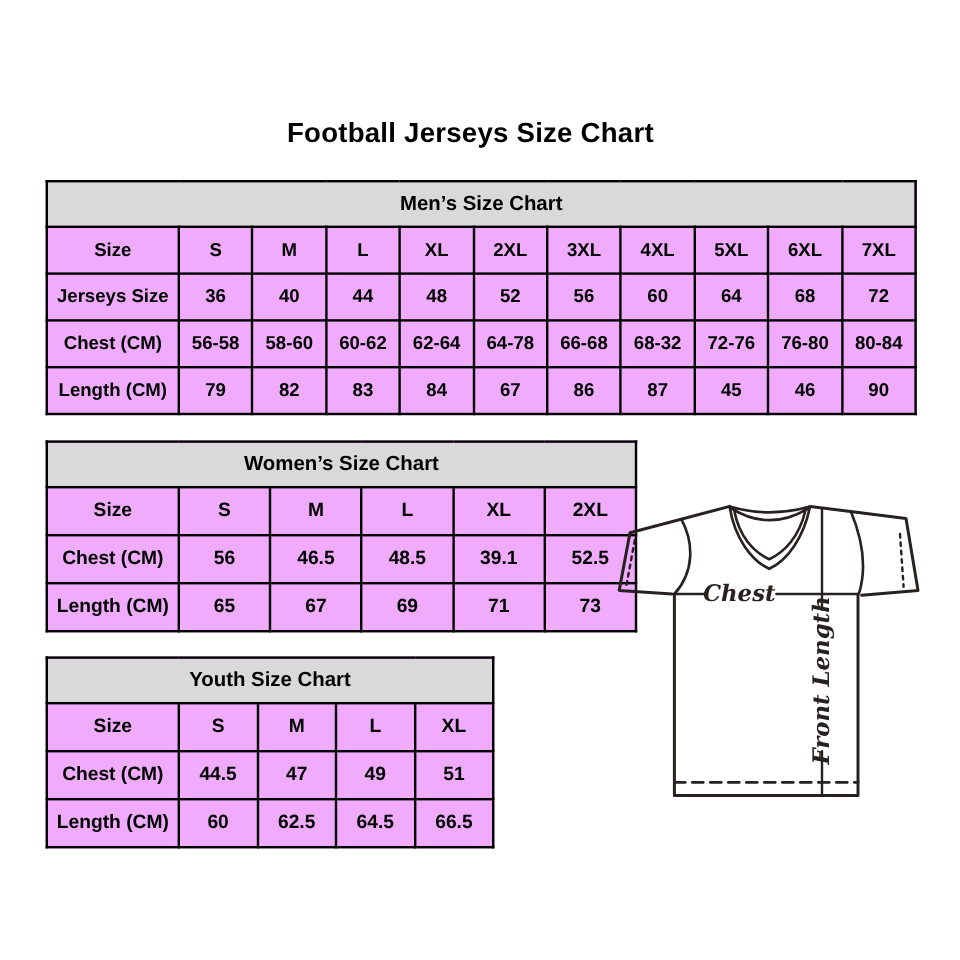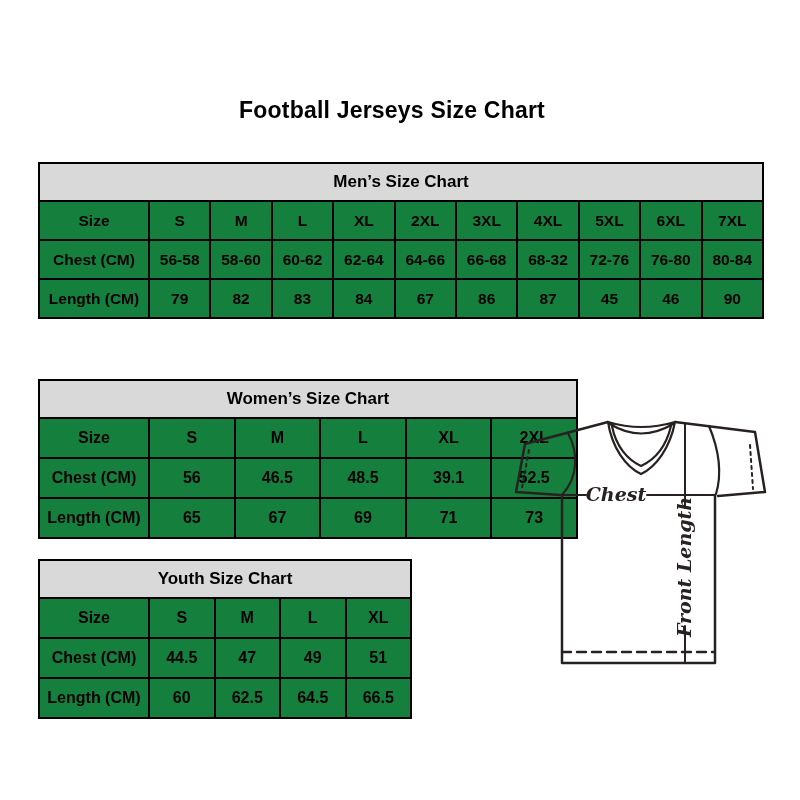--- a/index.html
+++ b/index.html
@@ -5,31 +5,31 @@
   html,body{margin:0;padding:0;background:#ffffff;}
   .page{
     position:relative;width:800px;height:800px;background:#ffffff;
     font-family:"Liberation Sans",sans-serif;color:#000;overflow:hidden;
   }
   .title{
     position:absolute;top:97px;left:0;width:784px;text-align:center;
     font-size:23px;font-weight:bold;letter-spacing:0.2px;
   }
   table{
-    position:absolute;border-collapse:collapse;table-layout:fixed;background:#15803d;margin-top:12px;
+    position:absolute;border-collapse:collapse;table-layout:fixed;background:#f0abfc;
   }
   th,td{
     border:2px solid #000;text-align:center;vertical-align:middle;
     font-weight:bold;padding:0;overflow:hidden;white-space:nowrap;
   }
   th.section{background:#d9d9d9;font-size:17px;height:36px;}
   td{font-size:15.5px;}
   .t-mens{left:38px;top:150px;width:726px;}
   .t-mens td{height:37px;}
-  .t-womens{left:38px;top:367px;width:540px;}
+  .t-womens{left:38px;top:367px;width:493px;}
   .t-youth{left:38px;top:547px;width:374px;}
   .t-womens td,.t-youth td{height:38px;font-size:16px;}
   col.c-label{width:110px;}
   .jersey{position:absolute;left:500px;top:412px;}
   .jlabel{
     font-family:"DejaVu Serif",serif;font-style:italic;font-weight:bold;
     font-size:19px;fill:#272120;
   }
 </style>
 </head>
@@ -57,26 +57,39 @@
           <td>L</td>
           <td>XL</td>
           <td>2XL</td>
           <td>3XL</td>
           <td>4XL</td>
           <td>5XL</td>
           <td>6XL</td>
           <td>7XL</td>
         </tr>
         <tr>
+          <td>Jerseys Size</td>
+          <td>36</td>
+          <td>40</td>
+          <td>44</td>
+          <td>48</td>
+          <td>52</td>
+          <td>56</td>
+          <td>60</td>
+          <td>64</td>
+          <td>68</td>
+          <td>72</td>
+        </tr>
+        <tr>
           <td>Chest (CM)</td>
           <td>56-58</td>
           <td>58-60</td>
           <td>60-62</td>
           <td>62-64</td>
-          <td>64-66</td>
+          <td>64-78</td>
           <td>66-68</td>
           <td>68-32</td>
           <td>72-76</td>
           <td>76-80</td>
           <td>80-84</td>
         </tr>
         <tr>
           <td>Length (CM)</td>
           <td>79</td>
           <td>82</td>

